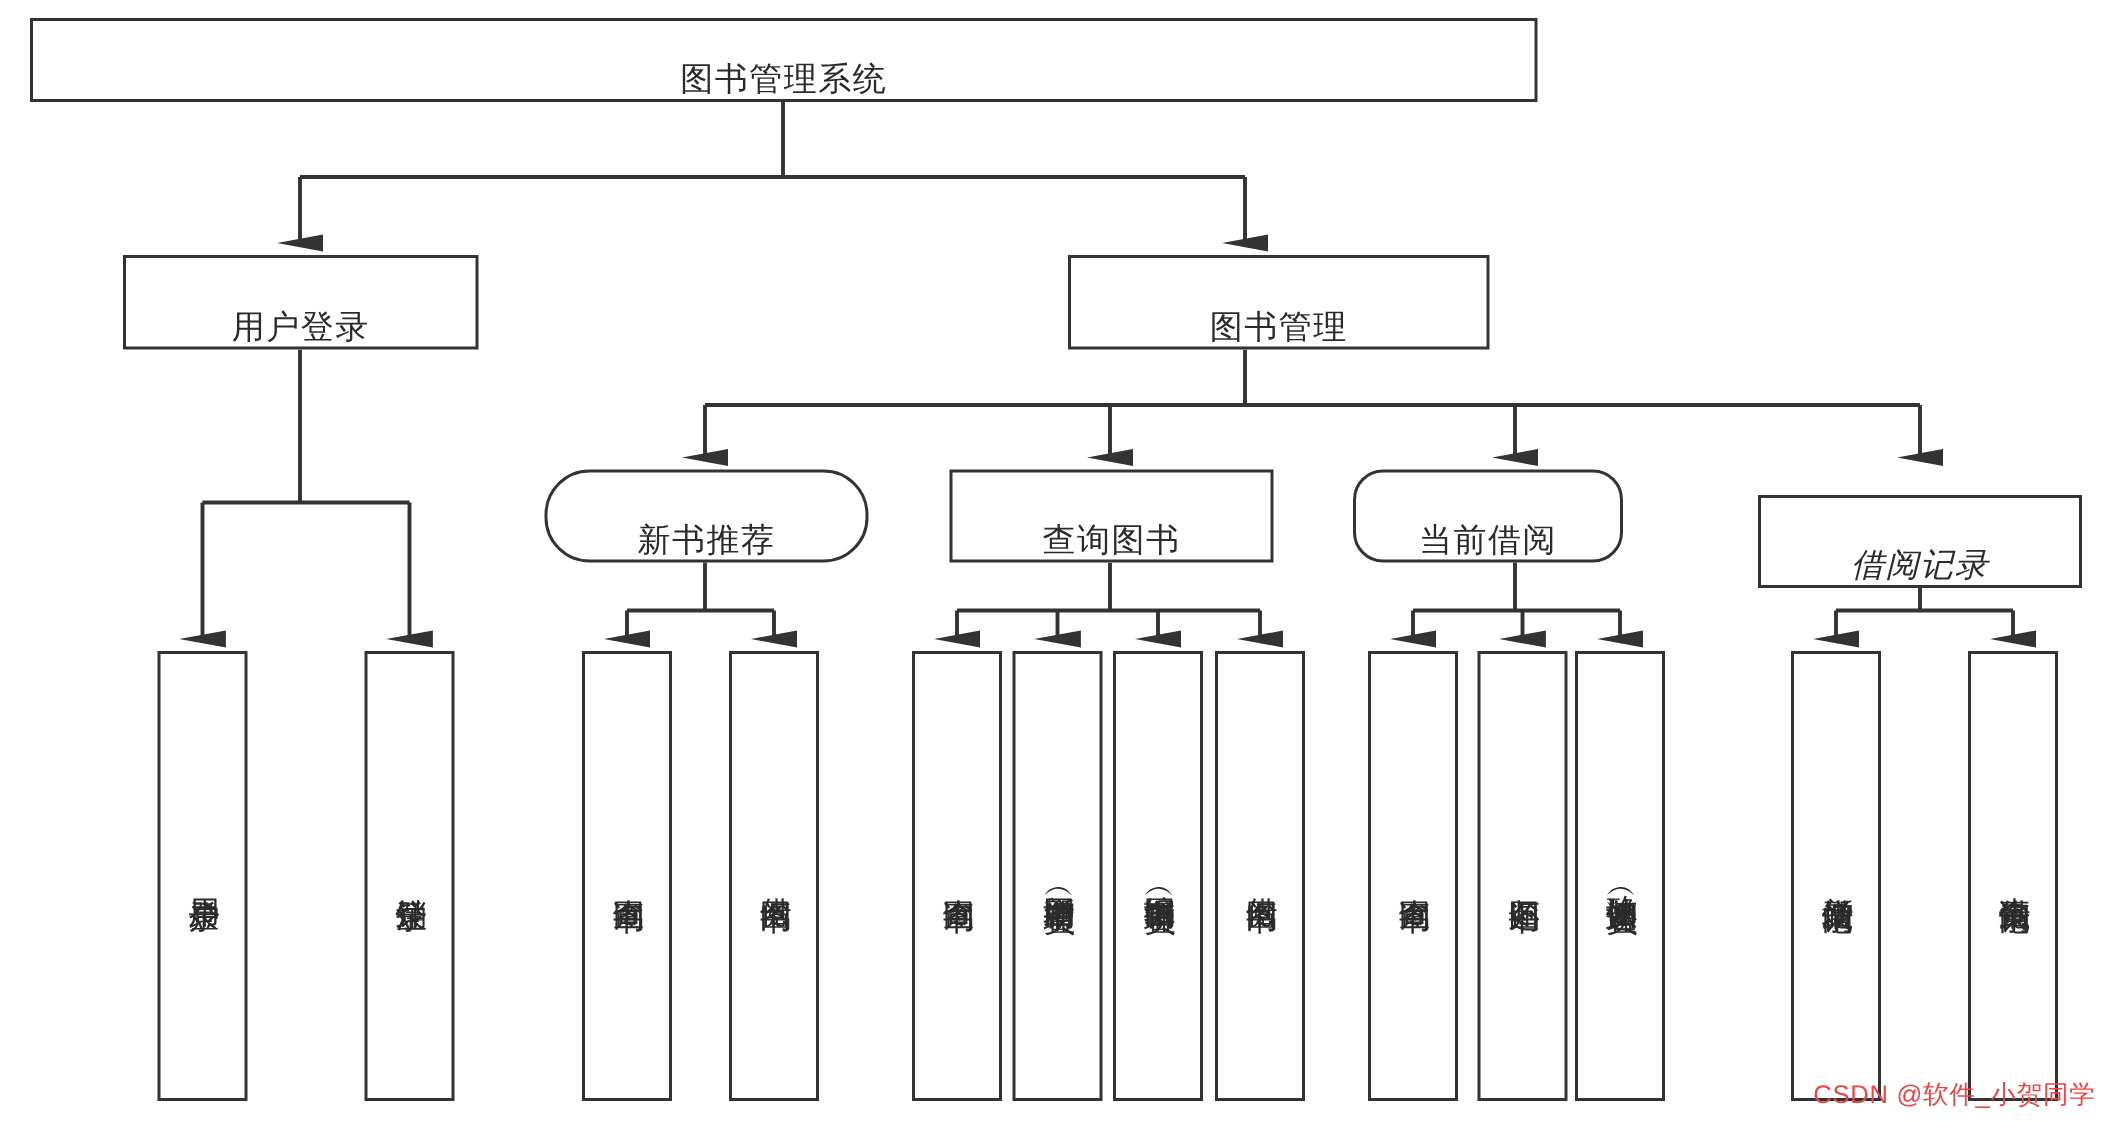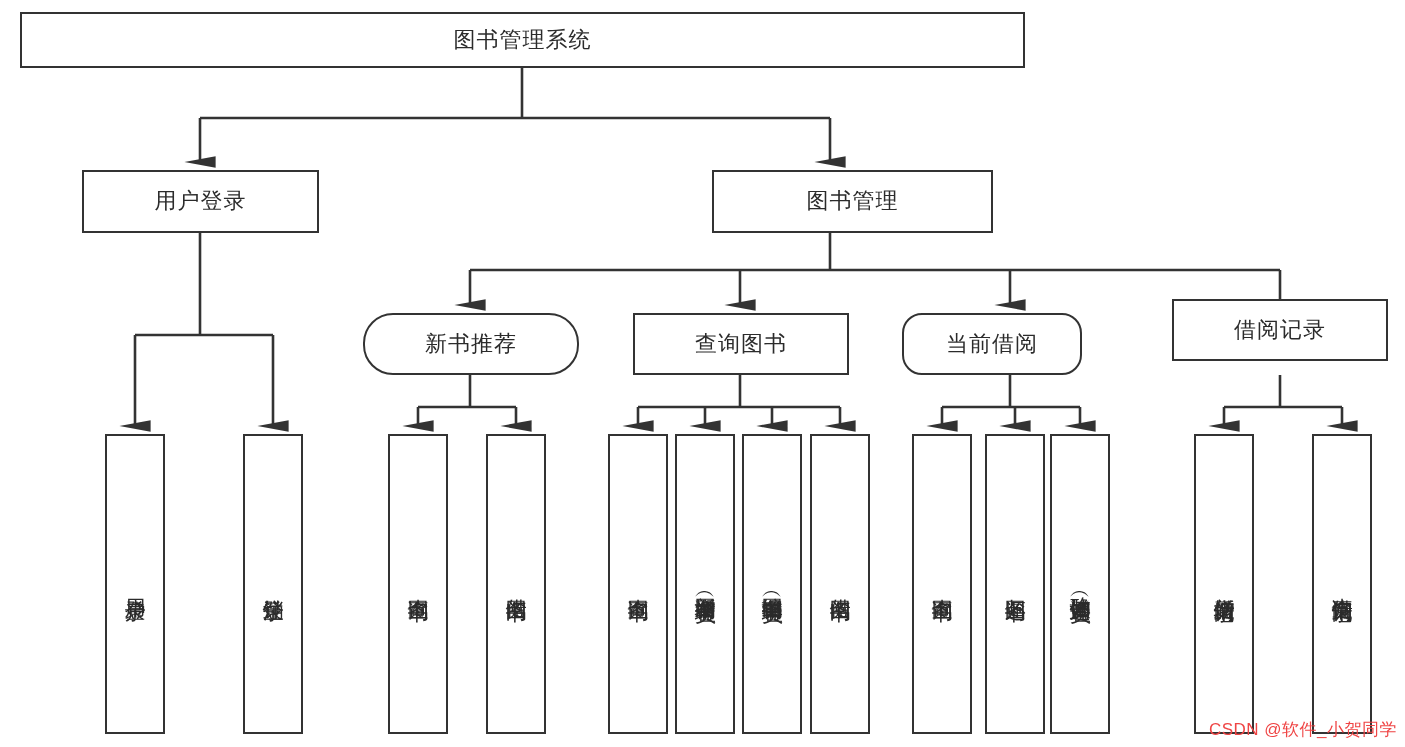--- a/index.html
+++ b/index.html
@@ -33,20 +33,21 @@
     border: 2px solid #333333;
     display: flex;
     align-items: center;
     justify-content: center;
     color: #2b2b2b;
   }
   .node.horiz {
     font-size: 22px;
     letter-spacing: 1px;
     line-height: 1.2;
+    align-items: flex-end;
   }
   .node.vert {
     font-size: 21px;
     line-height: 1.26;
     letter-spacing: 1px;
     writing-mode: vertical-rl;
     text-orientation: upright;
     align-items: center;
     justify-content: center;
     padding: 4px 0;
@@ -164,21 +165,21 @@
 
   <div class="node horiz" style="left: 363px; top: 313px; width: 216px; height: 62px; border-radius: 30px;">
     <span class="label">新书推荐</span>
   </div>
   <div class="node horiz" style="left: 633px; top: 313px; width: 216px; height: 62px;">
     <span class="label">查询图书</span>
   </div>
   <div class="node horiz" style="left: 902px; top: 313px; width: 180px; height: 62px; border-radius: 20px;">
     <span class="label">当前借阅</span>
   </div>
-  <div class="node horiz" style="left: 1172px; top: 299px; width: 216px; height: 62px;">
+  <div class="node horiz" style="left: 1172px; top: 330px; width: 216px; height: 62px; font-style: italic;">
     <span class="label">借阅记录</span>
   </div>
 
   <div class="node vert" style="left: 105px; top: 434px; width: 60px; height: 300px;">
     <span class="label">用户登录</span>
   </div>
   <div class="node vert" style="left: 243px; top: 434px; width: 60px; height: 300px;">
     <span class="label">注销登录</span>
   </div>
   <div class="node vert" style="left: 388px; top: 434px; width: 60px; height: 300px;">

